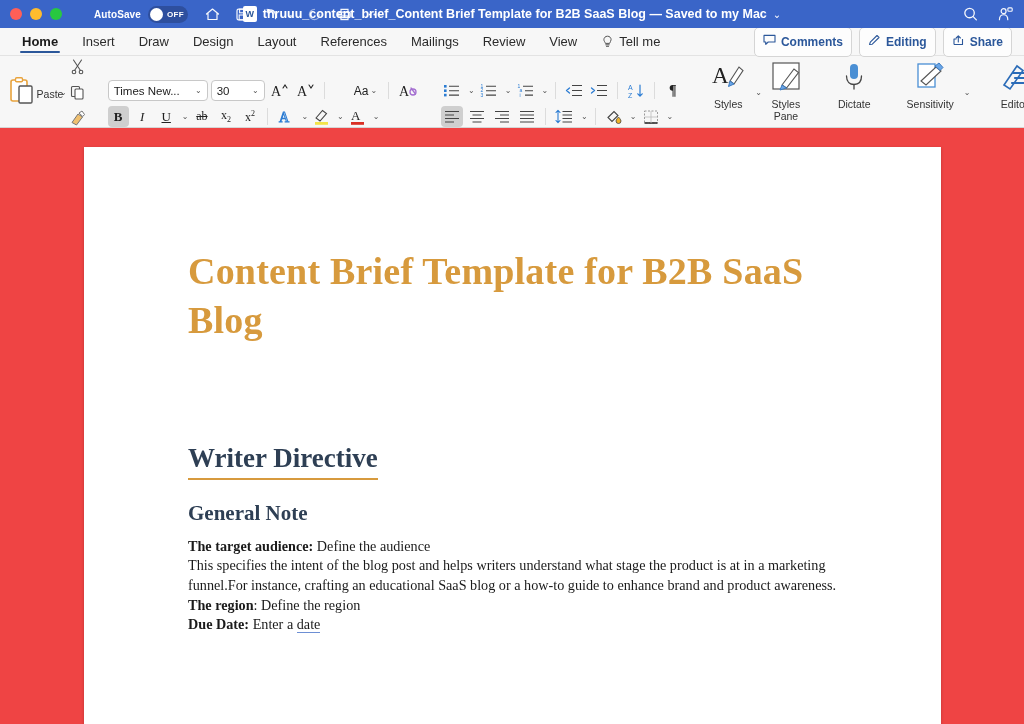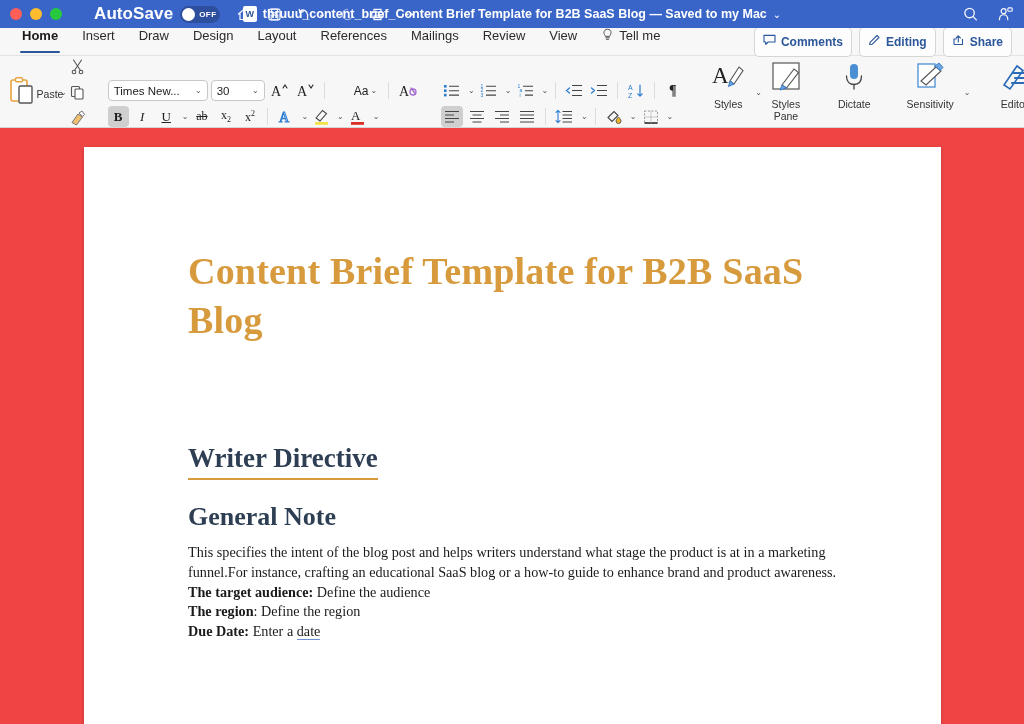--- a/index.html
+++ b/index.html
@@ -21,21 +21,21 @@
     color: #ffffff;
     position: relative;
   }
   .traffic { display: flex; gap: 8px; align-items: center; }
   .dot { width: 12px; height: 12px; border-radius: 50%; }
   .dot.red { background: #ff5f57; }
   .dot.yellow { background: #febc2e; }
   .dot.green { background: #28c840; }
 
   .autosave-wrap { display: flex; align-items: center; gap: 7px; margin-left: 32px; }
-  .autosave-label { font-size: 17px; font-weight: bold; color: #fff; letter-spacing: .1px; }
+  .autosave-label { font-size: 10px; font-weight: bold; color: #fff; letter-spacing: .1px; }
   .toggle {
     width: 40px; height: 17px; border-radius: 9px;
     background: #2e4f9e; display: flex; align-items: center;
     padding: 2px; position: relative;
   }
   .toggle .knob { width: 13px; height: 13px; border-radius: 50%; background: #fff; }
   .toggle .off-txt {
     font-size: 8px; font-weight: bold; color: #fff;
     margin-left: 4px; letter-spacing: .4px;
   }
@@ -63,21 +63,21 @@
 
   .tb-right { margin-left: auto; display: flex; align-items: center; gap: 18px; z-index: 2; }
 
   
   .ribbon-tabs {
     height: 28px; background: #f7f7f7;
     display: flex; align-items: stretch; padding: 0 10px;
     border-bottom: 1px solid #e3e3e3;
   }
   .tab {
-    display: flex; padding: 0 12px;
+    display: flex; align-items: center; padding: 0 12px;
     font-size: 13px; color: #2b2b2b; position: relative; cursor: default;
   }
   .tab.active { font-weight: bold; color: #1a1a1a; }
   .tab.active::after {
     content: ""; position: absolute; left: 10px; right: 10px; bottom: 2px;
     height: 2.5px; background: #2b579a; border-radius: 2px;
   }
   .tab .bulb { margin-right: 5px; display: flex; }
   .tabs-right { margin-left: auto; display: flex; align-items: center; gap: 7px; padding-right: 2px; }
   .pill {
@@ -153,21 +153,21 @@
   .doc-h2 {
     font-family: "Liberation Serif", serif;
     font-size: 27px; font-weight: bold; color: #2e3f54;
     display: inline-block;
     border-bottom: 2.5px solid #d79a3d;
     padding-bottom: 2px; line-height: 1.25;
   }
   .kw-underline { border-bottom: 2.5px solid #7491c4; padding-bottom: 2px; }
   .doc-h3 {
     font-family: "Liberation Serif", serif;
-    font-size: 26px; font-weight: bold; color: #2e3f54; line-height: 1.3;
+    font-size: 21px; font-weight: bold; color: #2e3f54; line-height: 1.3;
   }
   .doc-p {
     font-family: "Liberation Serif", serif;
     font-size: 14.2px; color: #1a1a1a; line-height: 1.38;
   }
   .doc-p b { font-weight: bold; }
   .sp-h1 { height: 54px; }
   .sp-h2 { height: 42px; }
   .sp-h3 { height: 20px; }
   .sp-sm { height: 10px; }
@@ -638,23 +638,23 @@
       <div>
         <span class="doc-h2">Writer Directive</span>
       </div>
 
       <div class="sp-h3"></div>
 
       <div class="doc-h3">General Note</div>
 
       <div class="sp-sm"></div>
 
+      <div class="doc-p"><b>The target audience:</b><span> Define the audience</span></div>
+
       <div class="doc-p">This specifies the intent of the blog post and helps writers understand what stage the product is at in a marketing funnel.For instance, crafting an educational SaaS blog or a how-to guide to enhance brand and product awareness.</div>
 
-      <div class="doc-p"><b>The target audience:</b><span> Define the audience</span></div>
-
       <div class="doc-p"><b>The region</b><span>: Define the region</span></div>
 
       <div class="doc-p"><b>Due Date:</b><span> Enter a </span><span class="link-squiggle">date</span></div>
 
     </div>
   </div>
 </div>
 
 </body></html>

